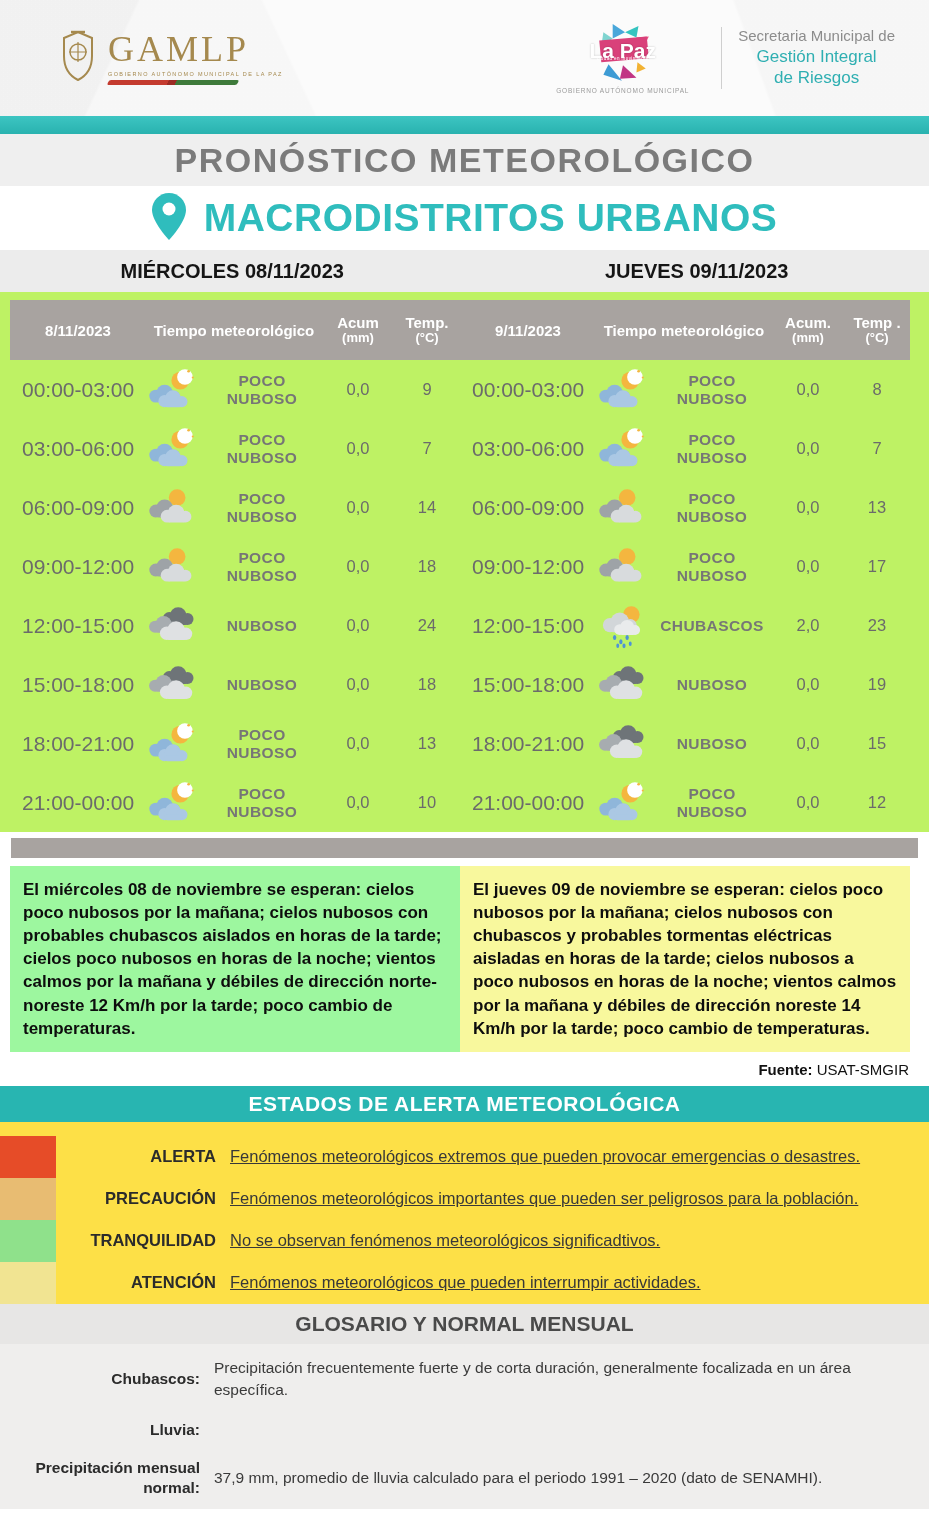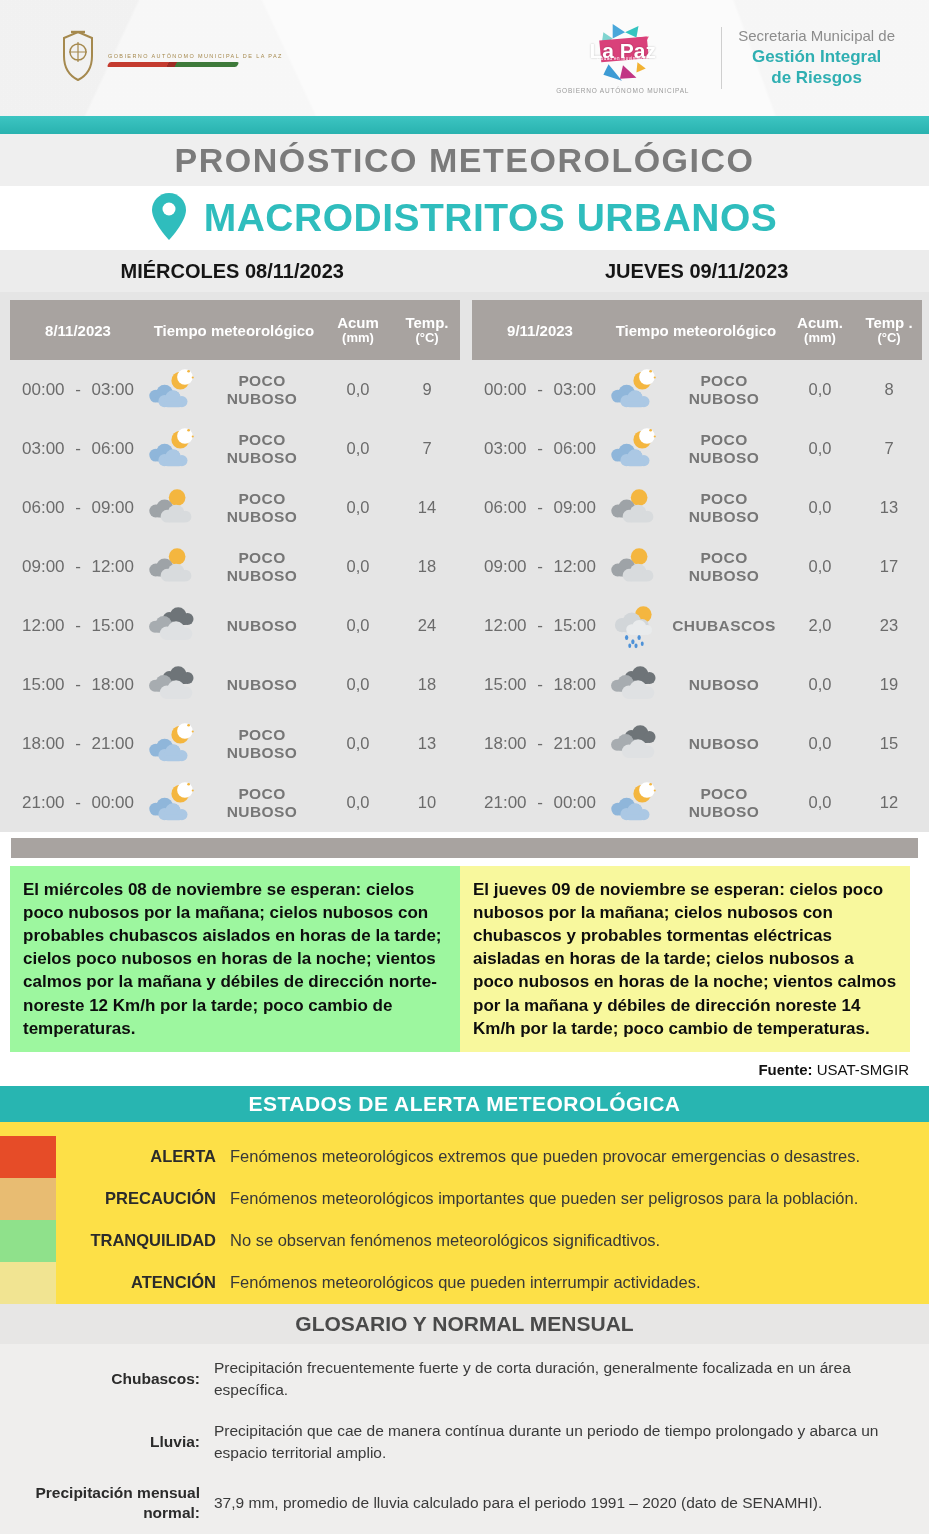--- a/index.html
+++ b/index.html
@@ -34,59 +34,59 @@
   .lapaz { display:flex; flex-direction:column; align-items:center; margin-right:16px; }
   .lapaz-logo { position:relative; width:70px; height:62px; }
   .lapaz-name { position:absolute; left:0; right:0; top:16px; text-align:center;
     color:#fff; font-weight:bold; font-size:21px; text-shadow:0 0 2px rgba(0,0,0,.25); }
   .lapaz-tag { position:absolute; left:0; right:0; top:33px; text-align:center;
     color:#fff; font-size:4.5px; letter-spacing:.4px; }
   .lapaz-caption { font-size:6.5px; color:#9a9a9a; letter-spacing:.8px; margin-top:2px; }
   .hdr-divider { width:1px; height:62px; background:#cfcfcf; margin:0 16px; }
   .secretaria { margin-right:34px; text-align:center; line-height:1.25; }
   .sec-l1 { color:#8c8c8c; font-size:15px; }
-  .sec-l2, .sec-l3 { color:#2fafb2; font-weight:bold; font-size:17px; }
+  .sec-l2, .sec-l3 { color:#2fafb2; font-weight:normal; font-size:17px; }
   
   .teal-bar { height:18px; background:linear-gradient(#3dc5c2,#29b2af); }
   .title-band { height:52px; background:#efefef; display:flex; align-items:center; justify-content:center; }
   .page-title { font-size:34px; font-weight:800; color:#7b7b7b; letter-spacing:1.5px; }
   .subtitle-band { height:64px; background:#fff; display:flex; align-items:center; justify-content:center; gap:18px; }
   .page-subtitle { font-size:39px; font-weight:800; color:#2fbdbd; letter-spacing:.5px; }
   .day-band { height:42px; background:#ececec; display:flex; }
   .day-band > div { width:50%; display:flex; align-items:center; justify-content:center;
     font-size:20px; font-weight:800; color:#151515; }
   
-  .tables { display:flex; gap:12px; padding:8px 10px 0; background:#e5e5e5; }
+  .tables { display:flex; padding:8px 10px 0; background:#bef264; }
   .day-col { width:450px; }
   .thead { display:grid; grid-template-columns:136px 1fr 72px 66px; background:#a8a3a0;
     color:#fff; font-weight:bold; height:60px; align-items:center; text-align:center; font-size:15px; }
   .th.two { display:flex; flex-direction:column; line-height:1.15; }
   .th .unit { font-size:13px; font-weight:bold; }
   .trow { display:grid; grid-template-columns:136px 56px 120px 72px 66px; height:59px; align-items:center; text-align:center; }
-  .cell.time { display:flex; justify-content:space-between; padding:0 12px; color:#6b6b6b; font-size:17px;text-align:center; }
+  .cell.time { display:flex; justify-content:space-between; padding:0 12px; color:#6b6b6b; font-size:21px;text-align:center; }
   .cell.icon svg { display:block; margin:0 auto; }
   .cell.cond { font-size:15.5px; font-weight:600; color:#767676; letter-spacing:.4px; }
   .cell.num { font-size:16.5px; color:#6b6b6b; }
   .separator { height:20px; background:#a8a3a0; margin:6px 11px 0; }
   
   .summaries { display:flex; gap:0; padding:8px 10px 0; background:#fff; }
   .summary { width:450px; min-height:172px; padding:12px 13px; font-weight:bold;
     font-size:17px; line-height:1.36; color:#0d0d0d; }
   .fuente { text-align:right; padding:9px 20px 4px; font-size:15px; color:#111; }
   .fuente .b { font-weight:bold; }
   
   .alert-banner { height:36px; margin-top:4px; background:#28b5b1; color:#fff;
     display:flex; align-items:center; justify-content:center;
     font-weight:bold; font-size:21px; letter-spacing:.5px; }
   .alert-panel { background:#fde047; padding-top:14px; }
   .alert-row { display:grid; grid-template-columns:56px 146px 1fr; column-gap:14px;
     height:42px; align-items:center; }
   .alert-swatch { height:100%; }
   .alert-label { text-align:right; font-weight:bold; font-size:16.5px; color:#2b2b2b; }
-  .alert-desc { font-size:16.5px; color:#383838; padding-right:32px; }
+  .alert-desc { font-size:16.5px; color:#383838; padding-right:32px;text-decoration:underline; }
   
   .glossary-heading { height:40px; background:#e7e6e5; display:flex; align-items:center;
     justify-content:center; font-weight:bold; font-size:21px; color:#4a4a4a; }
   .glossary { background:#efeeed; padding:4px 0 2px; }
   .gloss-row { display:grid; grid-template-columns:200px 1fr; column-gap:14px;
     padding:9px 42px 9px 0; align-items:center; }
   .gloss-term { text-align:right; font-weight:bold; font-size:15.5px; color:#2b2b2b; line-height:1.3; }
   .gloss-def { font-size:15.5px; color:#3a3a3a; line-height:1.45; }
 </style>
 </head>
@@ -96,20 +96,21 @@
   <div class="gamlp">
     <span>
       <svg viewBox="0 0 40 52" width="40" height="52">
         <path d="M20 2 L34 8 V26 C34 38 28 46 20 50 C12 46 6 38 6 26 V8 Z" fill="none" stroke="#a5894e" stroke-width="2"></path>
         <circle cx="20" cy="22" r="8" fill="none" stroke="#a5894e" stroke-width="1.5"></circle>
         <path d="M20 12 V32 M11 22 H29" stroke="#a5894e" stroke-width="1.2"></path>
         <path d="M13 2 h14" stroke="#a5894e" stroke-width="2.4"></path>
       </svg>
     </span>
     <div class="gamlp-txt">
+      <div class="gamlp-name">GAMLP</div>
       <div class="gamlp-sub">GOBIERNO AUTÓNOMO MUNICIPAL DE LA PAZ</div>
       <div class="gamlp-ribbon"></div>
     </div>
   </div>
   <div class="hspacer"></div>
   <div class="lapaz">
     <div class="lapaz-logo">
       <span>
         <svg viewBox="0 0 64 60" width="70" height="62">
           <polygon points="22,1 34,9 22,15" fill="#49a7da"></polygon>
@@ -710,19 +711,18 @@
   </div>
 
 <div class="glossary-heading">GLOSARIO Y NORMAL MENSUAL</div>
 <div class="glossary" id="glossary-panel">
     <div class="gloss-row">
       <div class="gloss-term">Chubascos:</div>
       <div class="gloss-def">Precipitación frecuentemente fuerte y de corta duración, generalmente focalizada en un área específica.</div>
     </div>
     <div class="gloss-row">
       <div class="gloss-term">Lluvia:</div>
-      <div class="gloss-def">Precipitación que cae de manera contínua durante un periodo de tiempo prolongado y abarca un espacio territorial amplio.</div>
     </div>
     <div class="gloss-row">
       <div class="gloss-term">Precipitación mensual normal:</div>
       <div class="gloss-def">37,9 mm, promedio de lluvia calculado para el periodo 1991 – 2020 (dato de SENAMHI).</div>
     </div>
   </div>
 
 </body></html>

